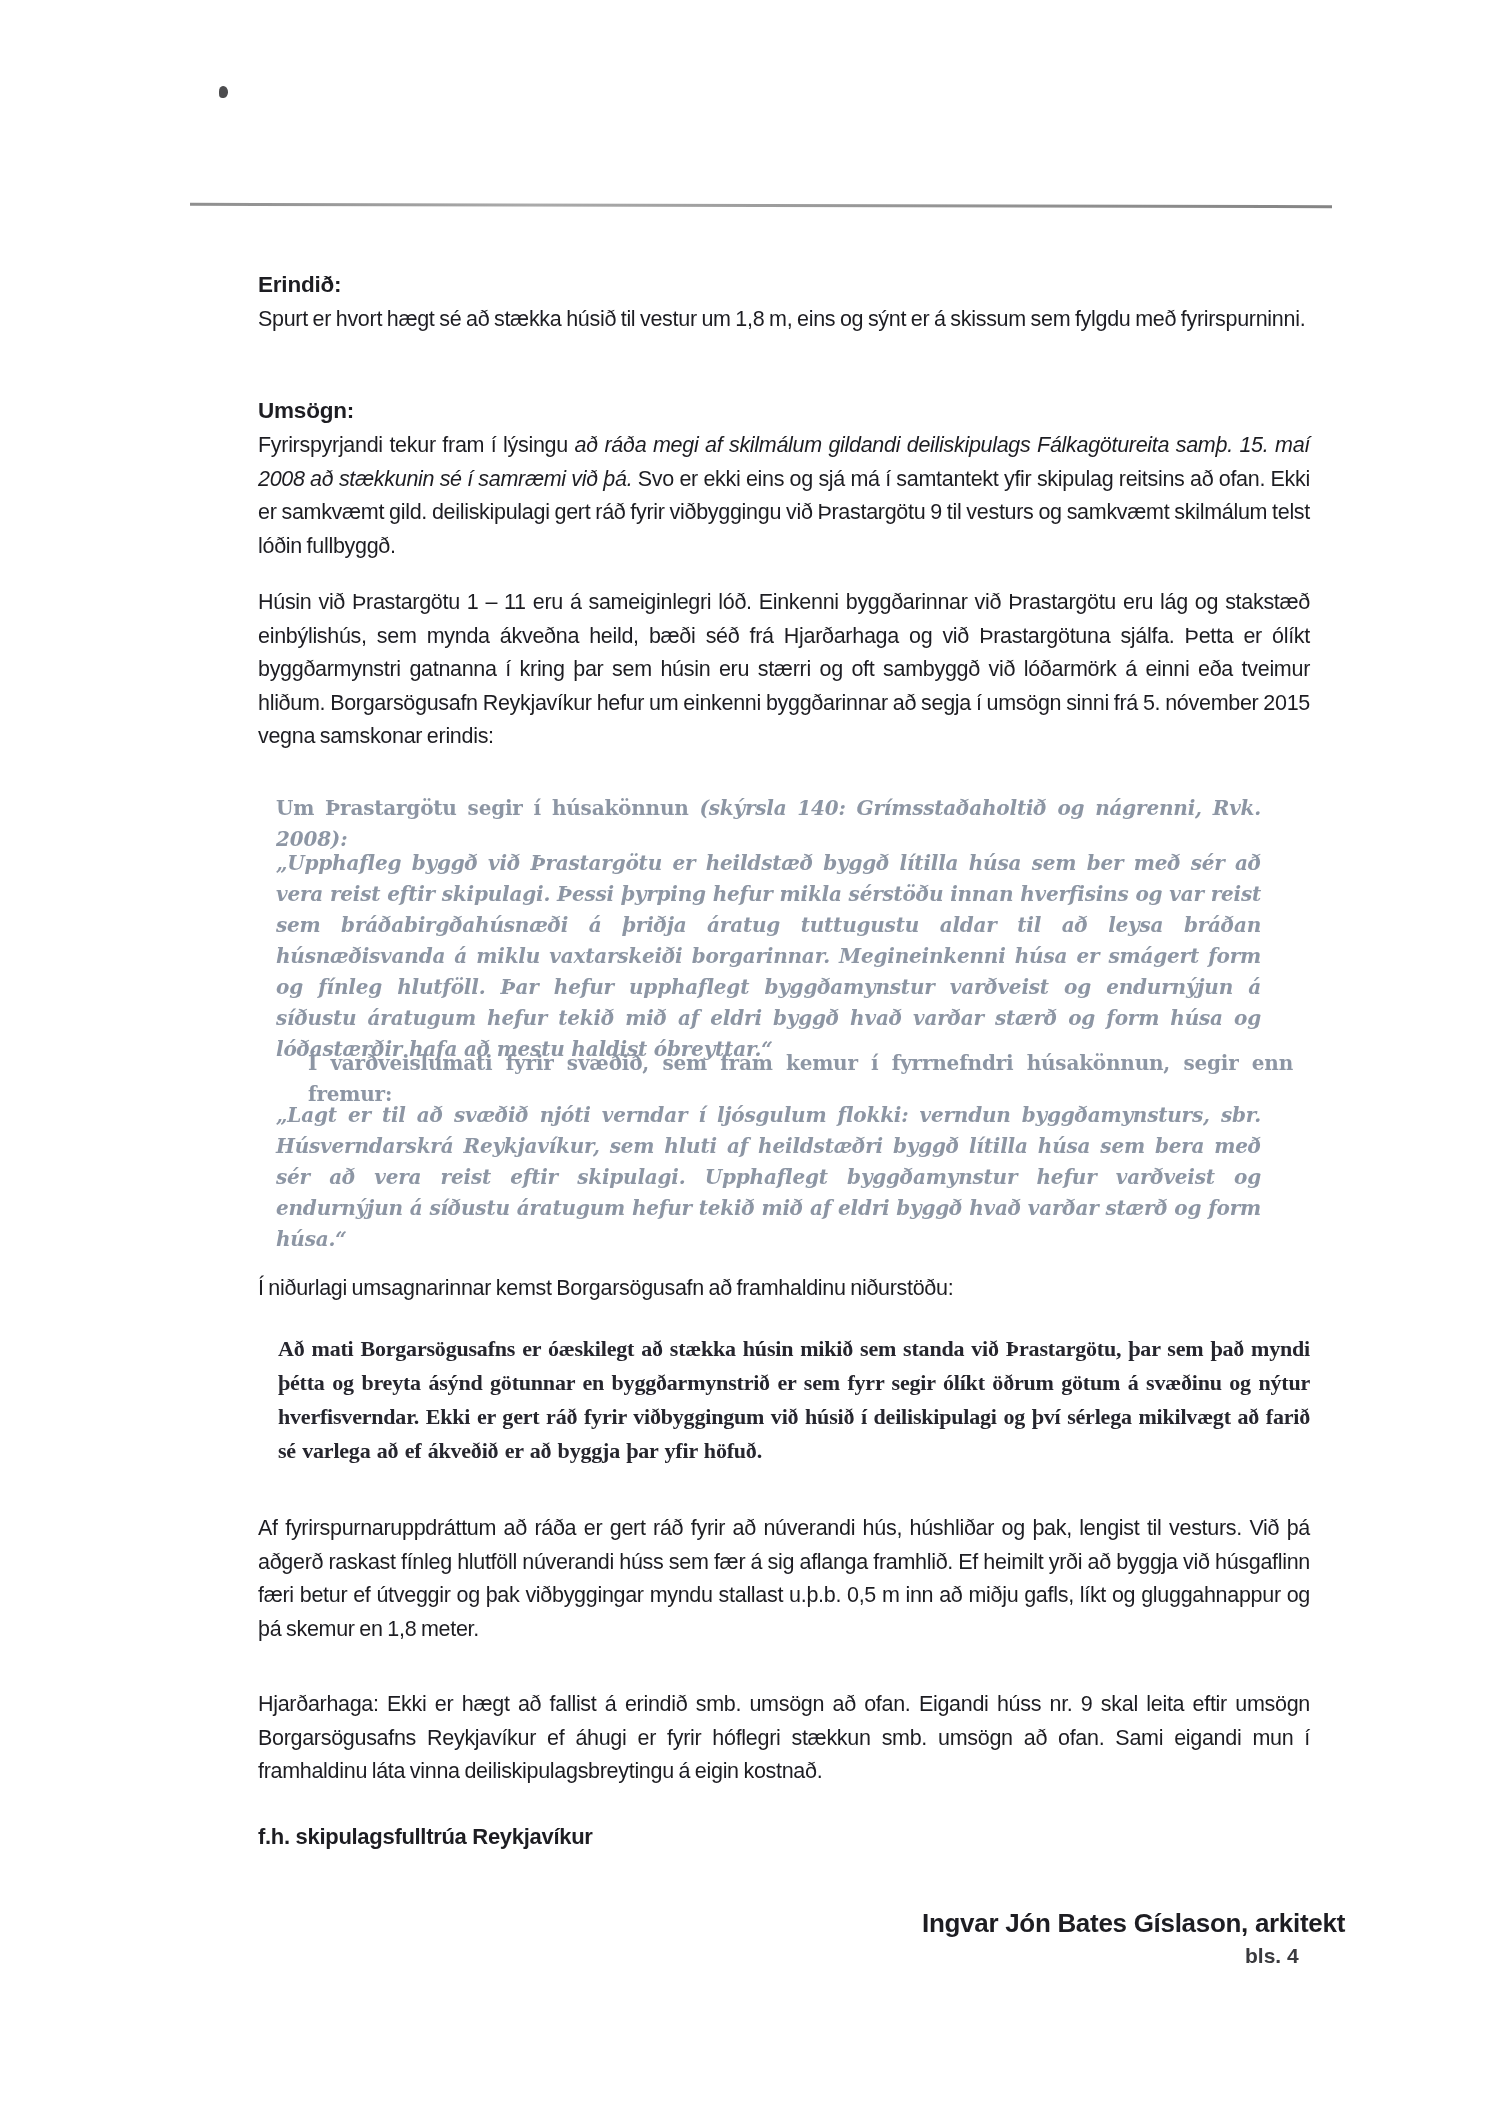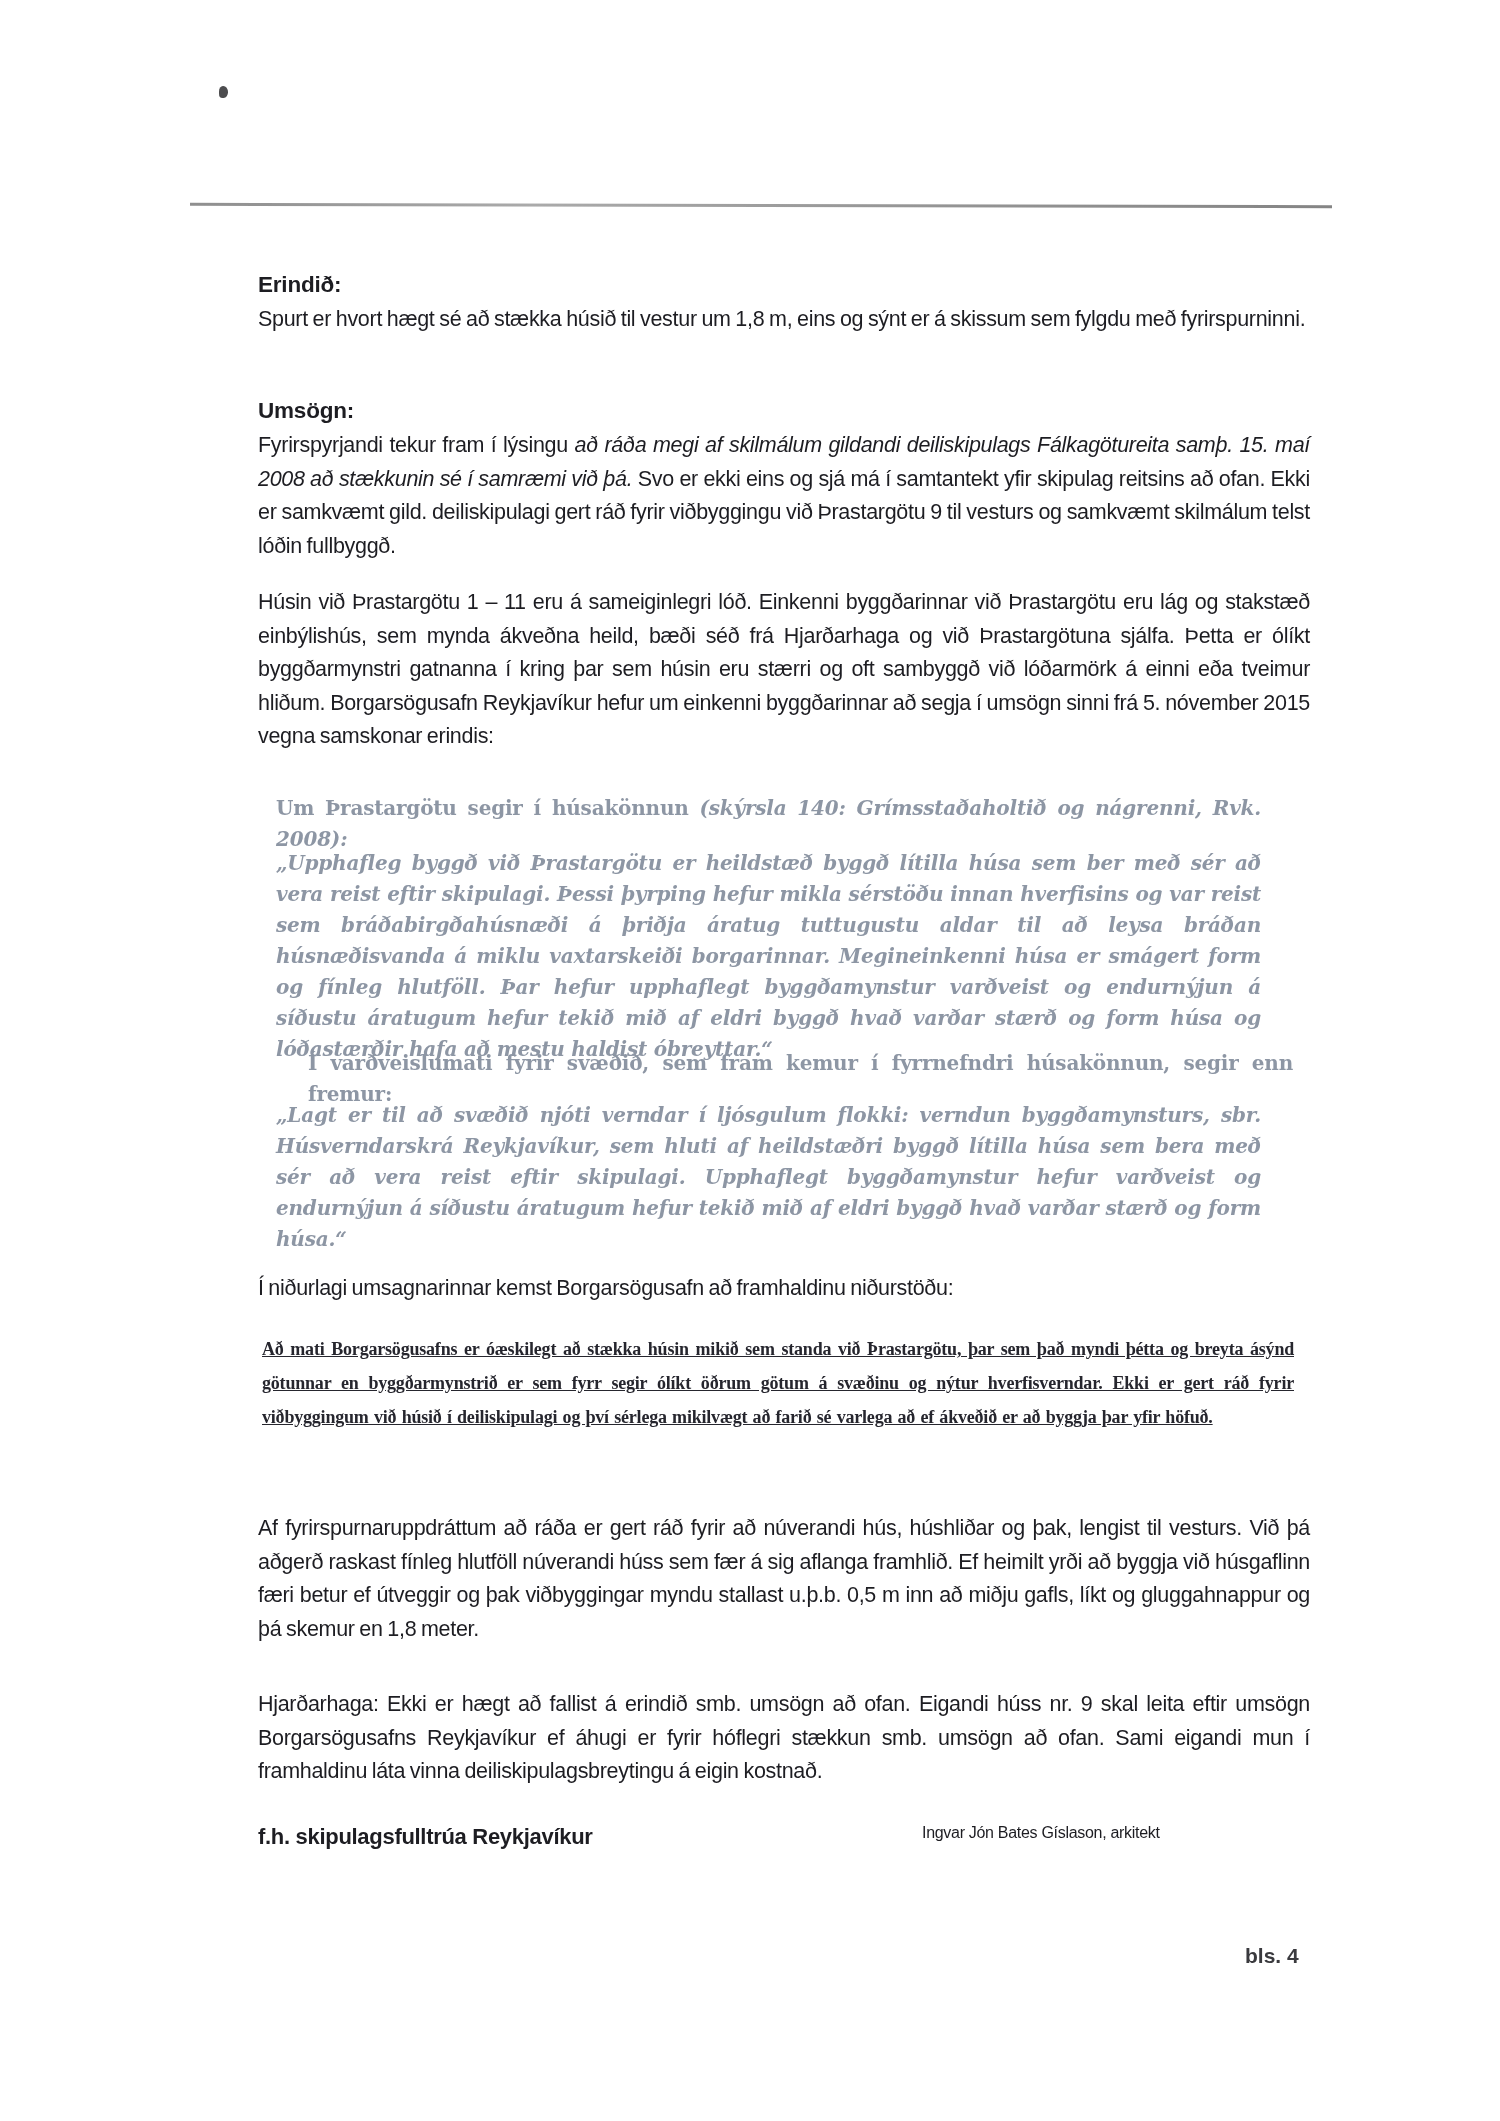--- a/index.html
+++ b/index.html
@@ -51,41 +51,40 @@
     font-family: "DejaVu Serif", serif;
     font-size: 20px;
     line-height: 31px;
     letter-spacing: -0.2px;
     text-align: justify;
     font-weight: bold;
   }
   .quote-italic { font-style: italic; }
   .conclusion-para {
     position: absolute;
-    left: 262px;
+    left: 278px;
     width: 1032px;
     font-family: "Liberation Serif", serif;
     font-weight: 700;
     color: #26262e;
-    font-size: 18px;
+    font-size: 22px;
     line-height: 34px;
     letter-spacing: -0.2px;
     word-spacing: 1px;
     text-align: justify;
-    text-decoration: underline;
   }
   .sig-left {
     position: absolute;
     left: 258px; top: 1824px;
     font-size: 22px; font-weight: 700; letter-spacing: -0.3px;
   }
   .sig-right {
     position: absolute;
-    left: 922px; top: 1824px;
-    font-size: 16px; font-weight: 400; letter-spacing: -0.3px;
+    left: 922px; top: 1908px;
+    font-size: 26px; font-weight: 700; letter-spacing: -0.3px;
   }
   .page-num {
     position: absolute;
     left: 1245px; top: 1944px;
     font-size: 21px; font-weight: 700; color: #3a3a3e;
   }
 </style>
 </head>
 <body>
 

